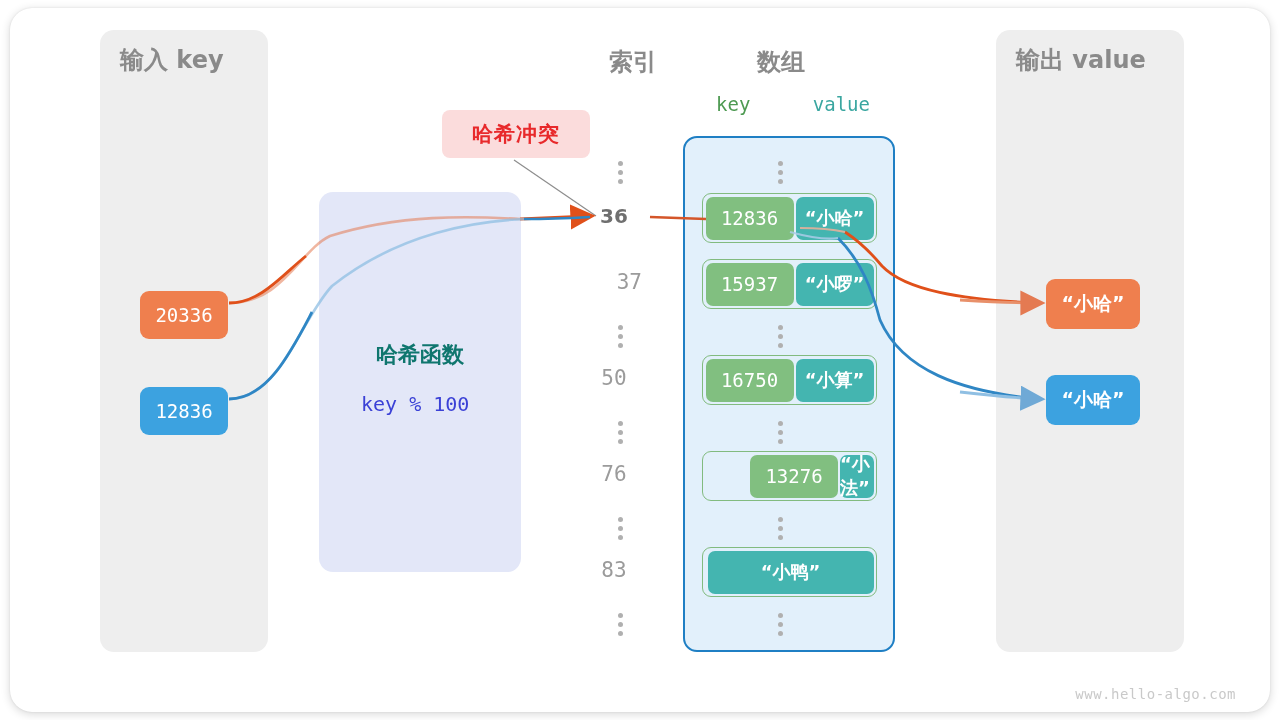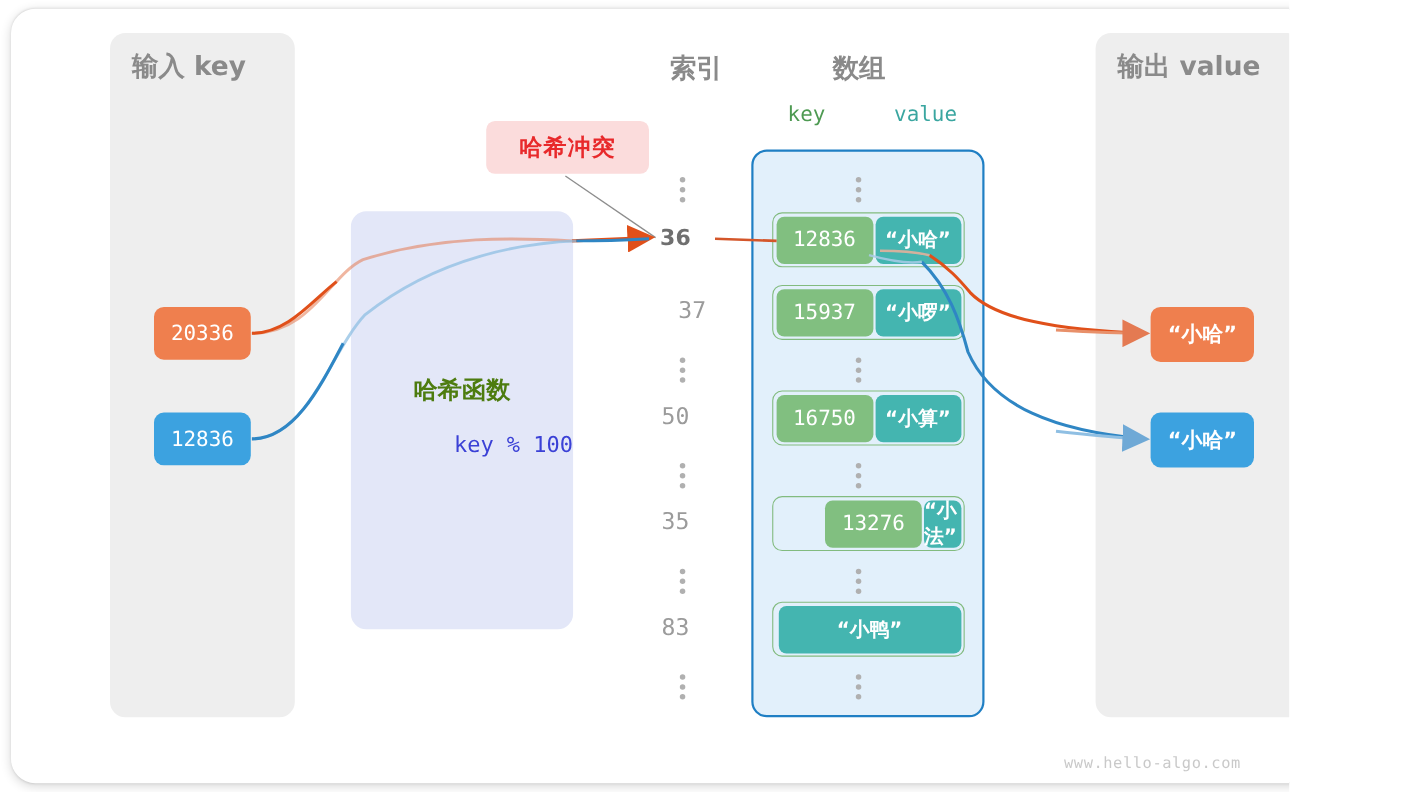--- a/index.html
+++ b/index.html
@@ -2,21 +2,21 @@
 <html><head>
 <meta charset="utf-8">
 <style>
   html, body {
     margin: 0;
     padding: 0;
     background: #ffffff;
   }
   #stage {
     position: relative;
-    width: 1172px;
+    width: 1280px;
     height: 720px;
     background: #ffffff;
     font-family: "DejaVu Sans", "Liberation Sans", sans-serif;
     overflow: hidden;
   }
   
   #card {
     position: absolute;
     left: 10px;
     top: 8px;
@@ -84,20 +84,21 @@
 
   
   .key-box {
     position: absolute;
     width: 88px; height: 48px;
     border-radius: 9px;
     display: flex; align-items: center; justify-content: center;
     color: #ffffff;
     font-family: "DejaVu Sans Mono", "Liberation Mono", monospace;
     font-size: 19px;
+    margin-top: 12px;
   }
   #key-orange { left: 140px; top: 279px; background: #ef7f4e; }
   #key-blue   { left: 140px; top: 375px; background: #3ca2e0; }
 
   
   .val-box {
     position: absolute;
     width: 94px; height: 50px;
     border-radius: 9px;
     display: flex; align-items: center; justify-content: center;
@@ -122,24 +123,25 @@
     width: 202px;
     text-align: center;
     color: #3b41d6;
     font-size: 22px;
     font-weight: bold;
   }
   #hash-formula {
     position: absolute;
     left: 319px; top: 392px;
     width: 202px;
-    text-align: right;
+    text-align: left;
     color: #3b41d6;
     font-family: "DejaVu Sans Mono", "Liberation Mono", monospace;
     font-size: 20px;
+    padding-left: 42px;
   }
 
   
   .idx {
     position: absolute;
     left: 586px;
     width: 56px;
     text-align: center;
     font-family: "DejaVu Sans Mono", "Liberation Mono", monospace;
     font-size: 21px;
@@ -233,21 +235,21 @@
   <div id="title-index">索引</div>
   <div id="title-array">数组</div>
   <div id="kv-header">
     <span class="k">key</span>
     <span class="v">value</span>
   </div>
 
   <div id="collision-badge" style="background: rgb(251, 220, 220); color: rgb(232, 41, 43);">哈希冲突</div>
 
   <div id="hash-box" style="background: rgb(227, 231, 248);"></div>
-  <div id="hash-title" style="color: #4d7c0f;">哈希函数</div>
+  <div id="hash-title" style="color: #0f766e;">哈希函数</div>
   <div id="hash-formula" style="color: rgb(59, 65, 214);">key % 100</div>
 
   <div class="key-box" id="key-orange" style="background: rgb(239, 127, 78);">20336</div>
   <div class="key-box" id="key-blue" style="background: rgb(60, 162, 224);">12836</div>
 
   <div class="val-box" id="out-orange" style="background: rgb(239, 127, 78);">“小哈”</div>
   <div class="val-box" id="out-blue" style="background: rgb(60, 162, 224);">“小哈”</div>
 
   <div id="array-box" style="background: rgb(226, 240, 251); border-color: rgb(31, 127, 196);"></div>
 
@@ -310,21 +312,21 @@
       <div class="idx" style="top: 270px; text-align: right;">37</div>
       <div class="pair" style="top: 259px;">
         <div class="cell-key" style="background: rgb(129, 191, 128);">15937</div>
         <div class="cell-val" style="background: rgb(68, 181, 176);">“小啰”</div>
       </div>
       <div class="idx" style="top: 366px;">50</div>
       <div class="pair" style="top: 355px;">
         <div class="cell-key" style="background: rgb(129, 191, 128);">16750</div>
         <div class="cell-val" style="background: rgb(68, 181, 176);">“小算”</div>
       </div>
-      <div class="idx" style="top: 462px;">35</div>
+      <div class="idx" style="top: 462px;">76</div>
       <div class="pair" style="top: 451px; padding-left: 47px;">
         <div class="cell-key" style="background: rgb(129, 191, 128);">13276</div>
         <div class="cell-val" style="background: rgb(68, 181, 176);">“小法”</div>
       </div>
       <div class="idx" style="top: 558px;">83</div>
       <div class="pair" style="top: 547px;">
         <div class="cell-val" style="background: rgb(68, 181, 176);">“小鸭”</div>
       </div>
     </div>
 

